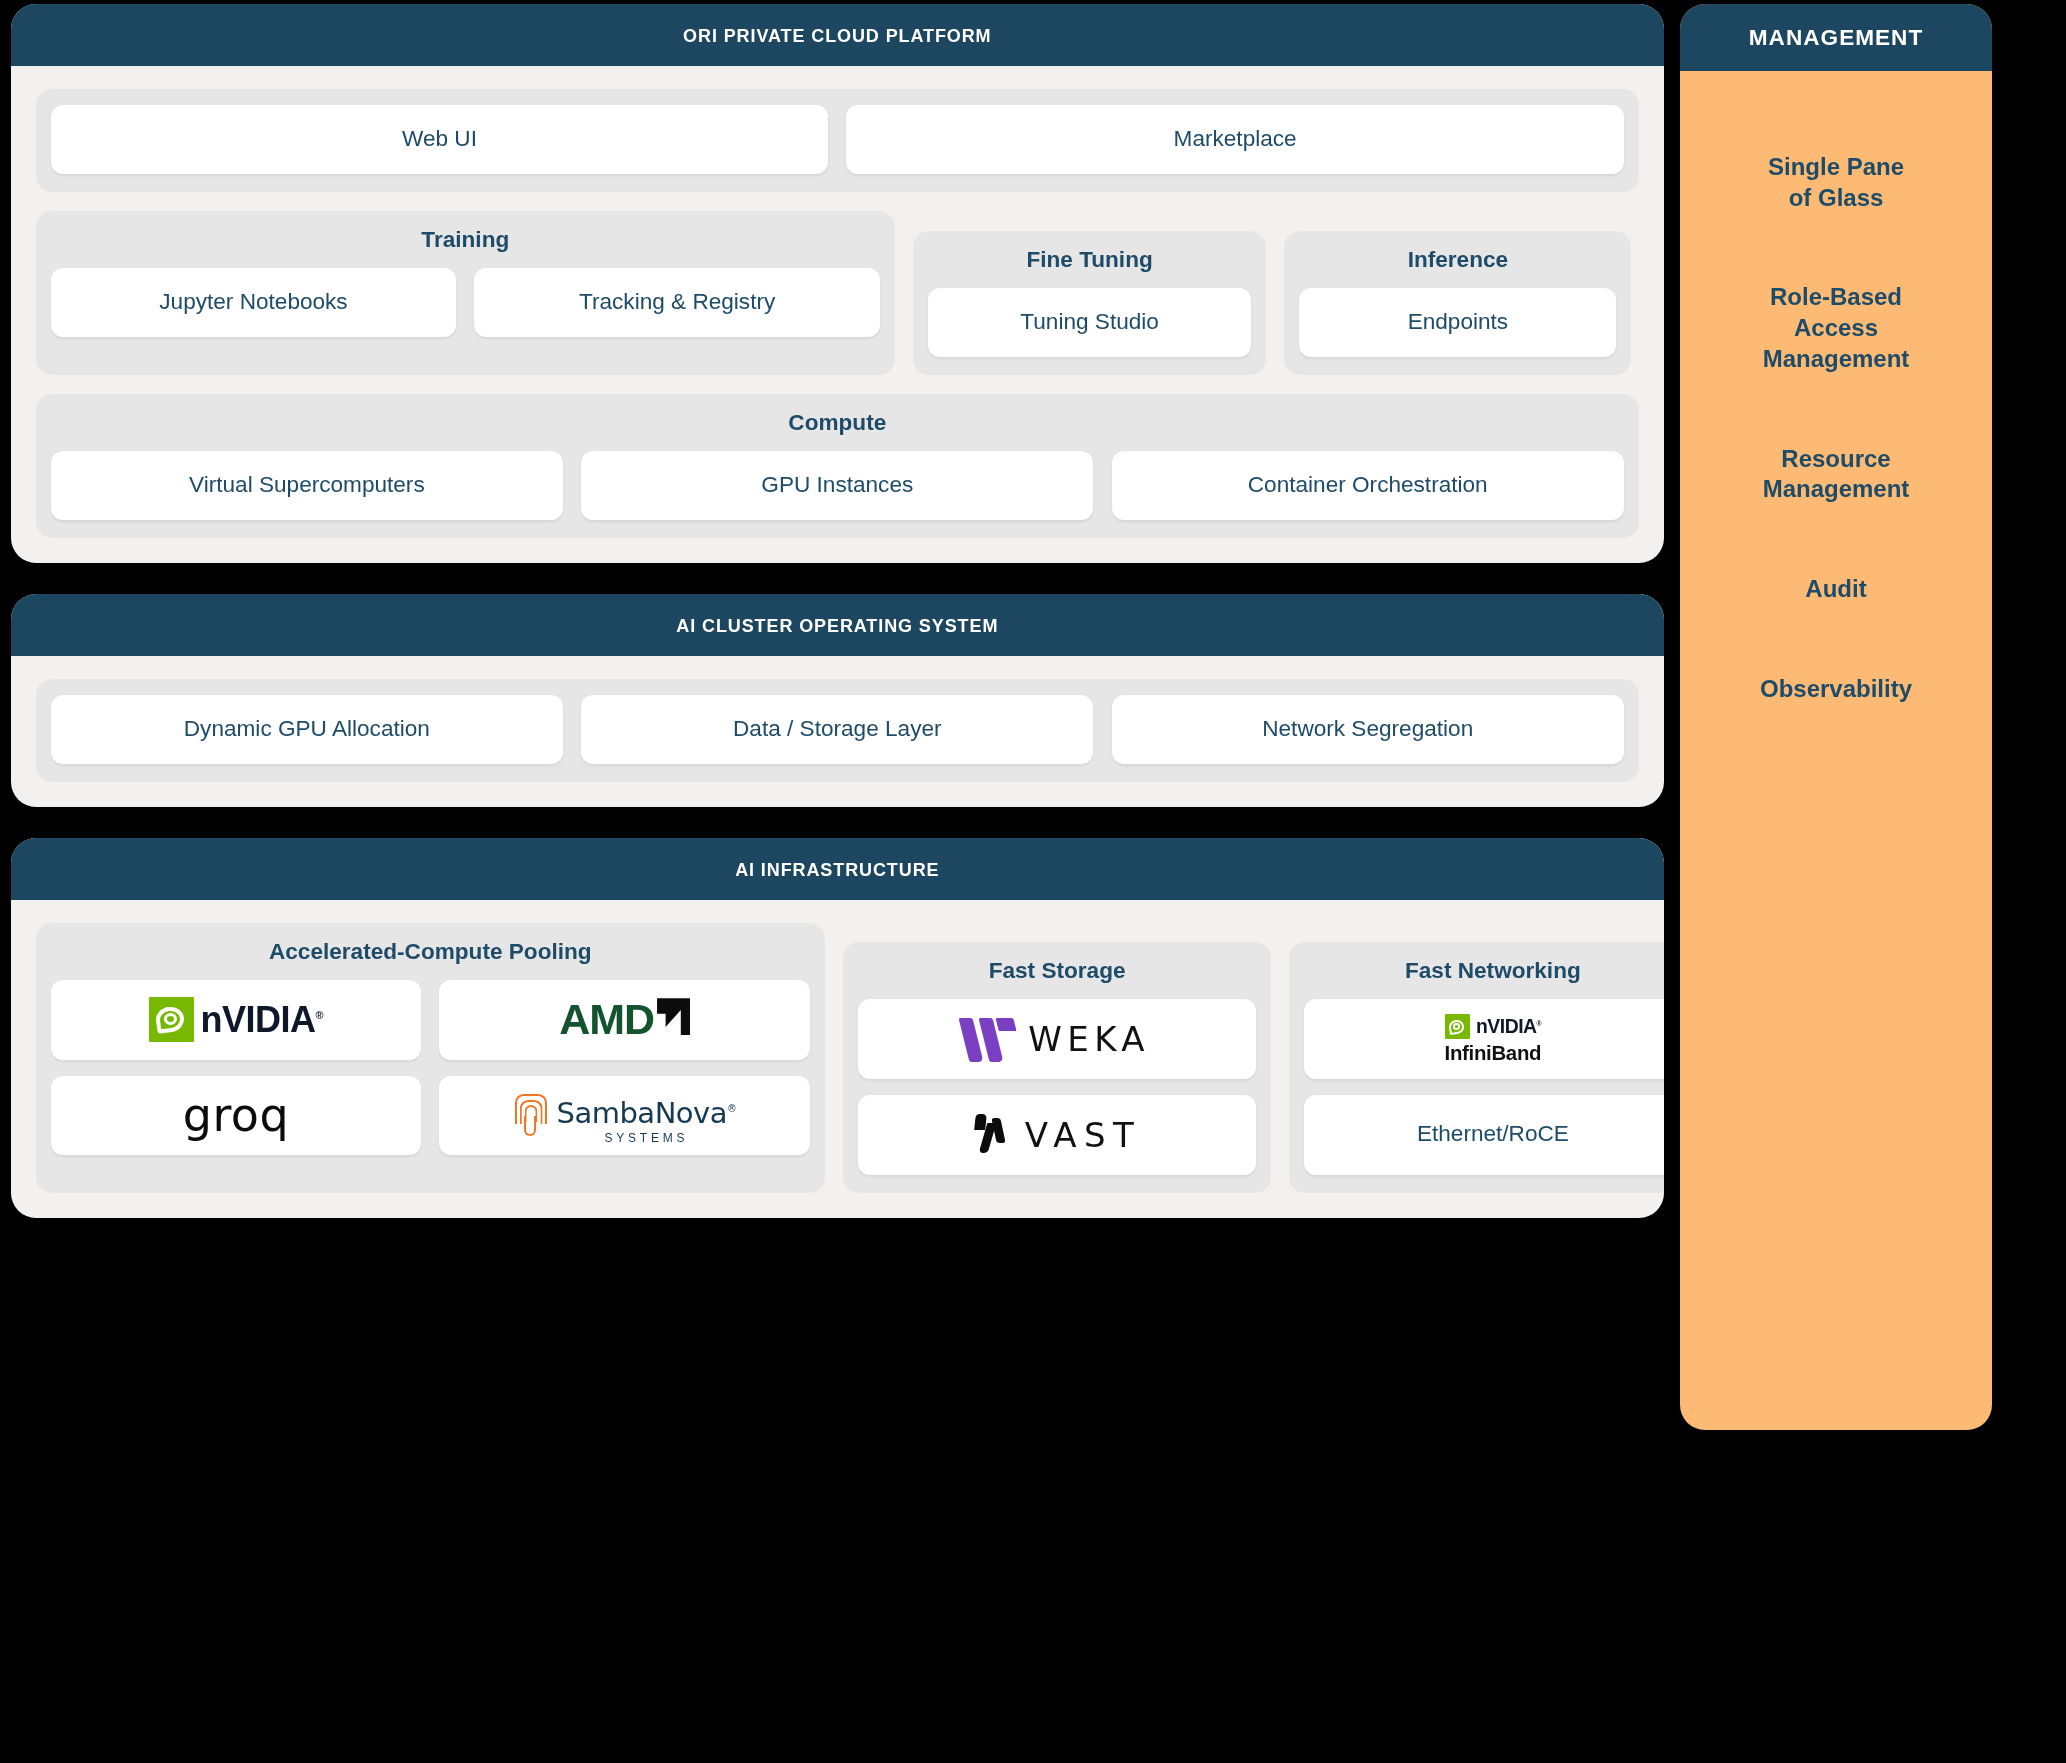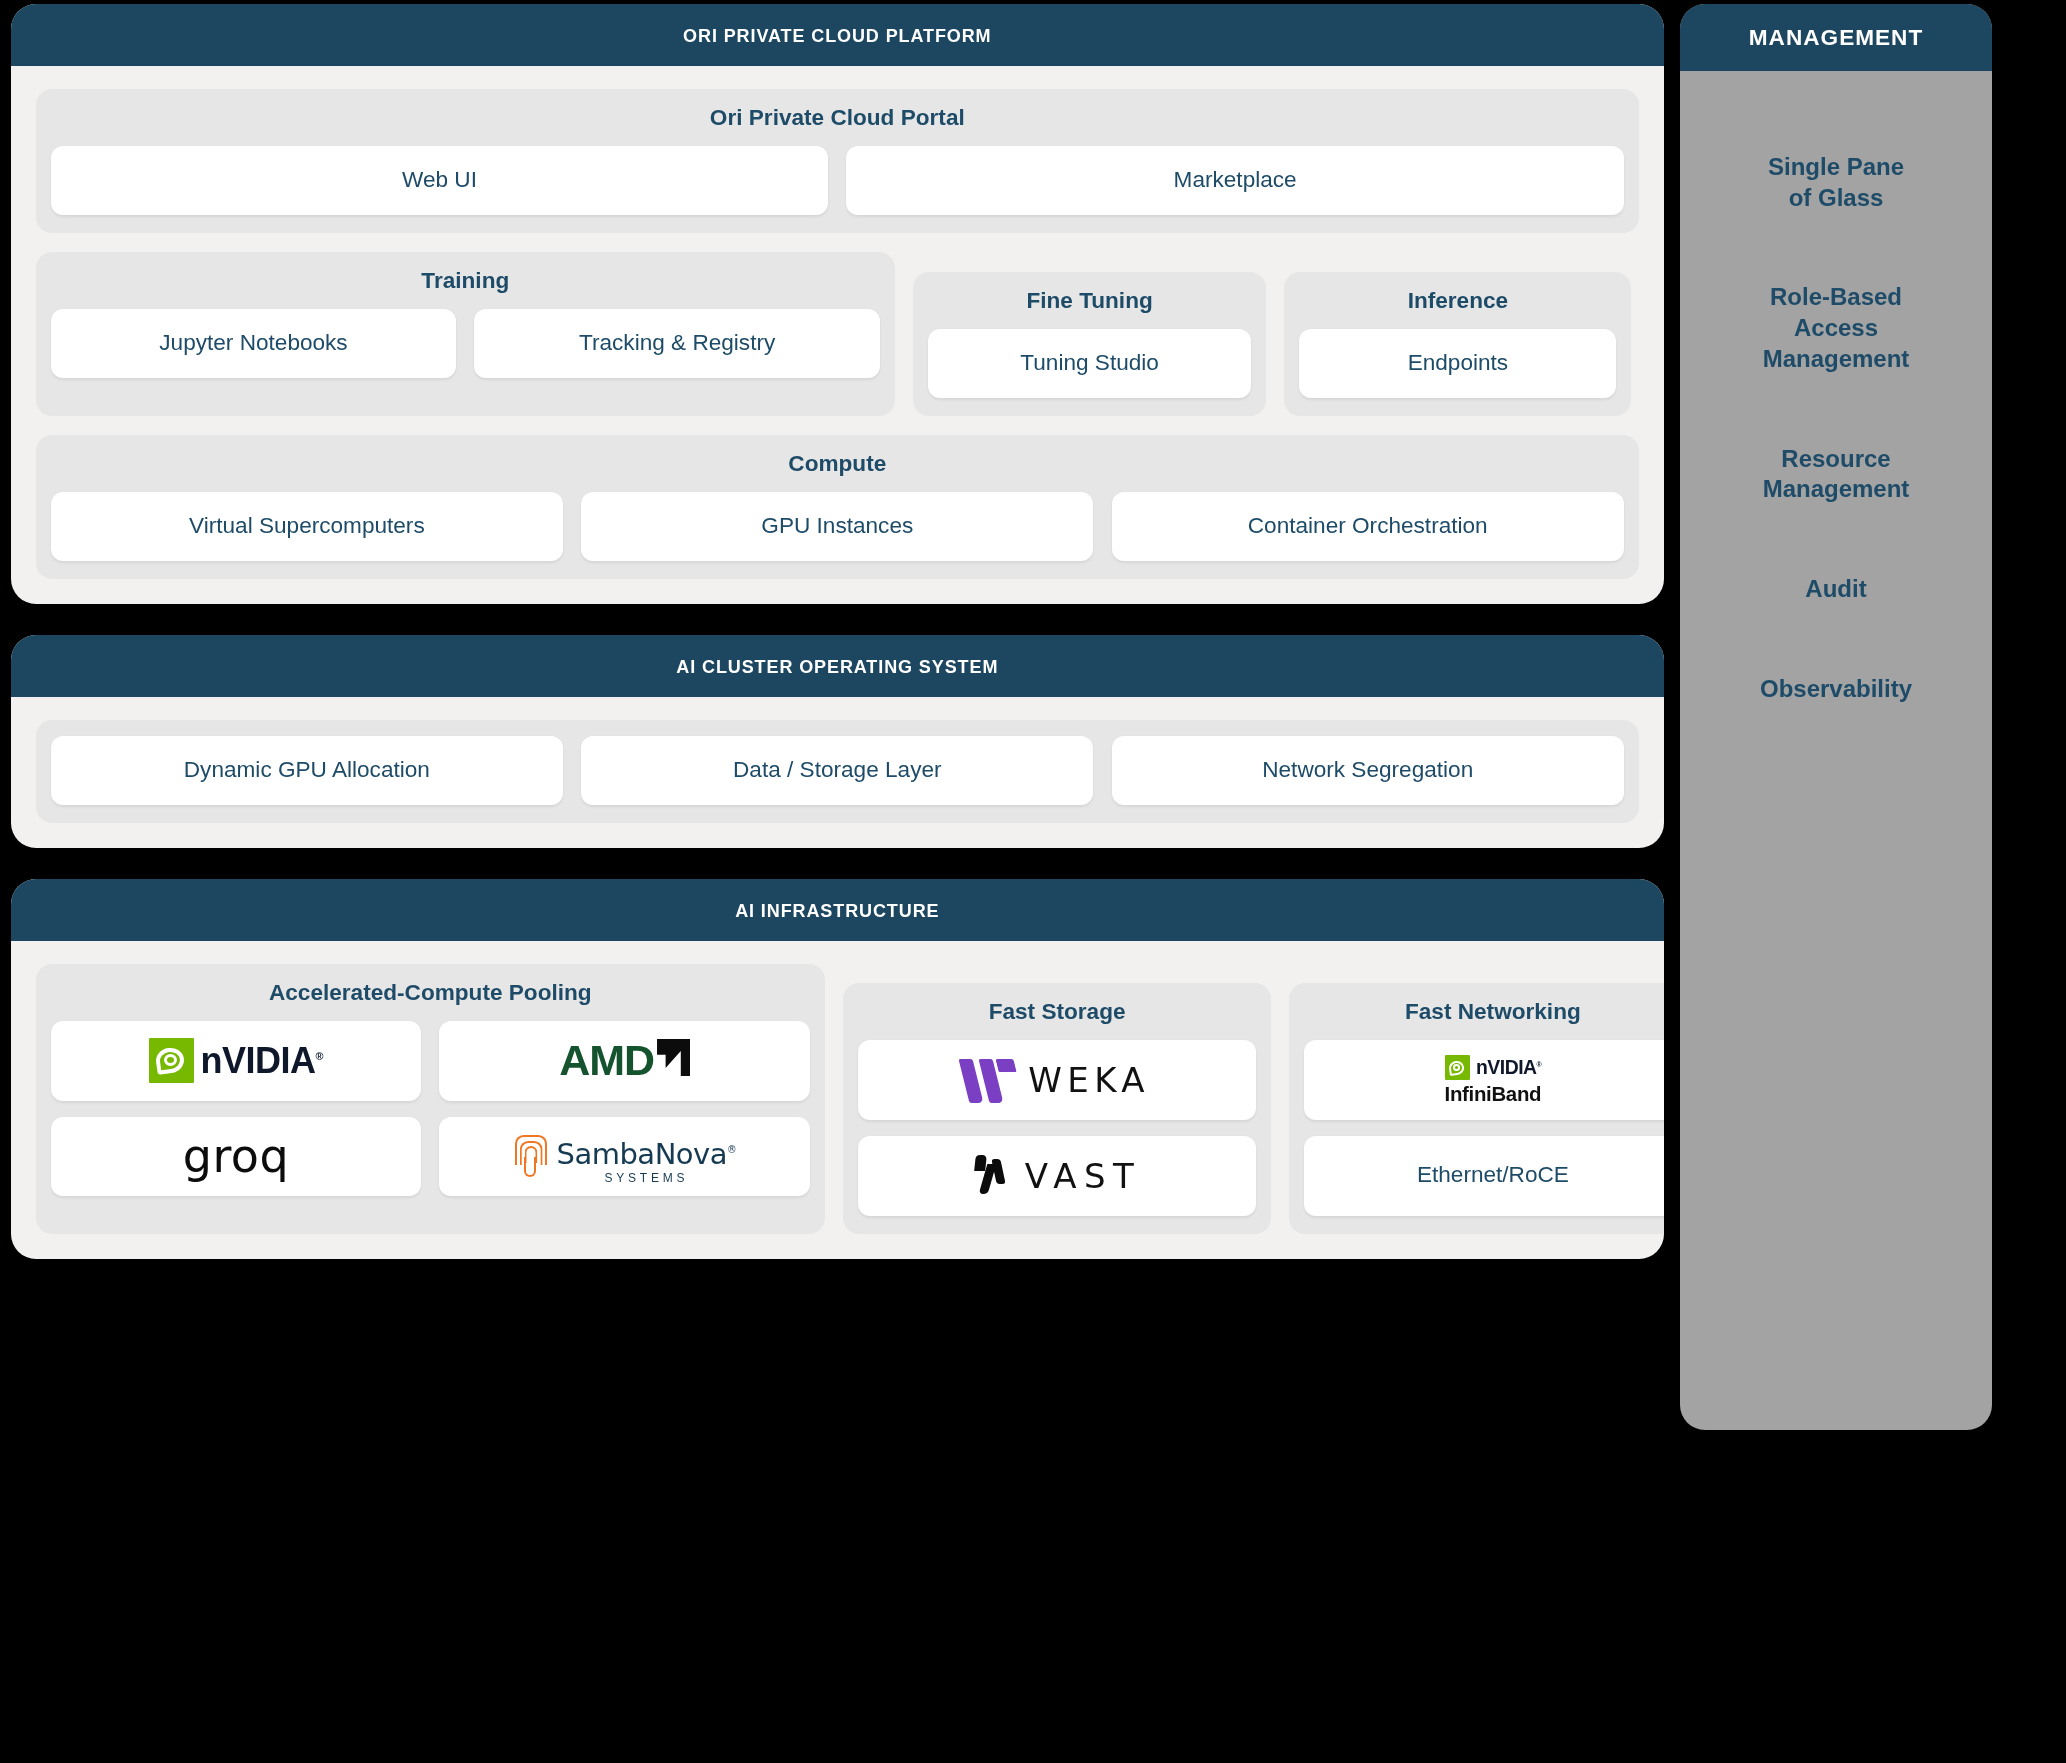--- a/index.html
+++ b/index.html
@@ -121,21 +121,21 @@
   .g-storage { flex: 0 0 398px; }
   .g-network { flex: 0 0 377px; }
 
   
   .mgmt {
     position: absolute;
     left: 1680px;
     top: 4.3px;
     width: 312px;
     height: 1426px;
-    background: #a3a3a3;
+    background: #fdba74;
     border-radius: 25px;
     overflow: hidden;
     box-shadow: 0 1.6px 5.4px rgba(0,0,0,0.10);
   }
   .mgmt-header {
     background: #1d4760;
     color: #ffffff;
     text-align: center;
     font-weight: bold;
     letter-spacing: 1px;
@@ -349,21 +349,20 @@
 
 <div class="canvas">
 
   <div class="left-col">
 
     <div class="layer">
       <div class="layer-header">ORI PRIVATE CLOUD PLATFORM</div>
       <div class="layer-body">
 
         <div class="group">
-          <div class="group-title">Ori Private Cloud Portal</div>
           <div class="cards">
             <div class="card">Web UI</div>
             <div class="card">Marketplace</div>
           </div>
         </div>
 
         <div class="group-row">
 
           <div class="group g-training">
             <div class="group-title">Training</div>

